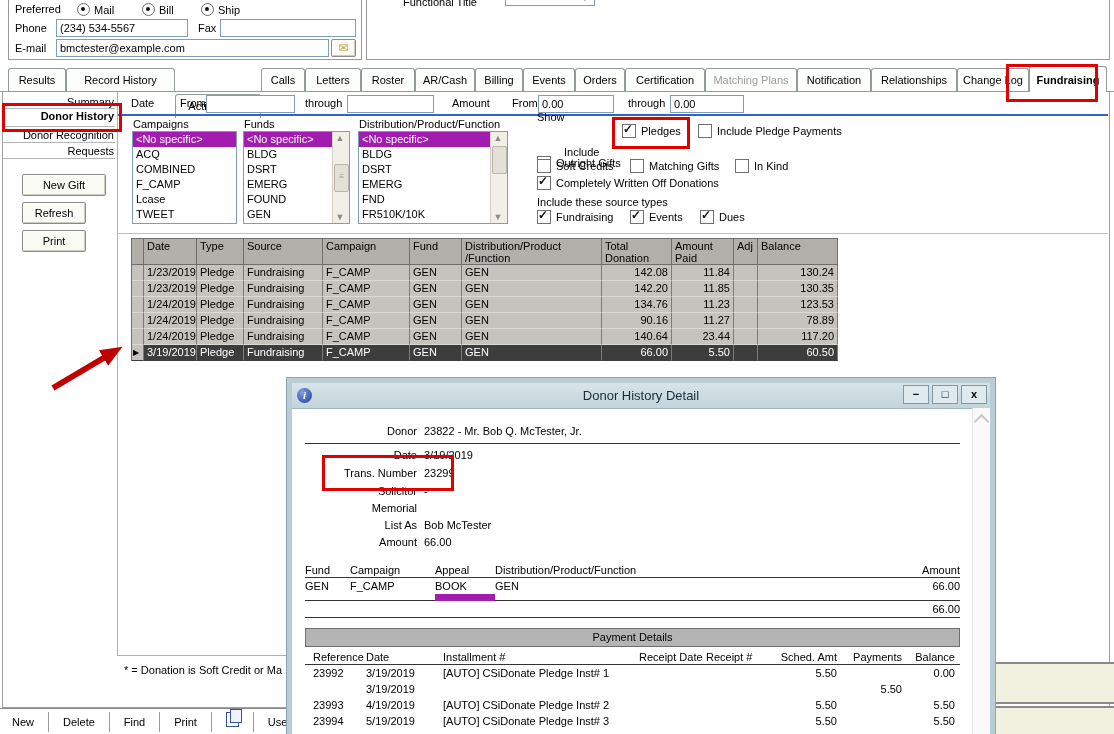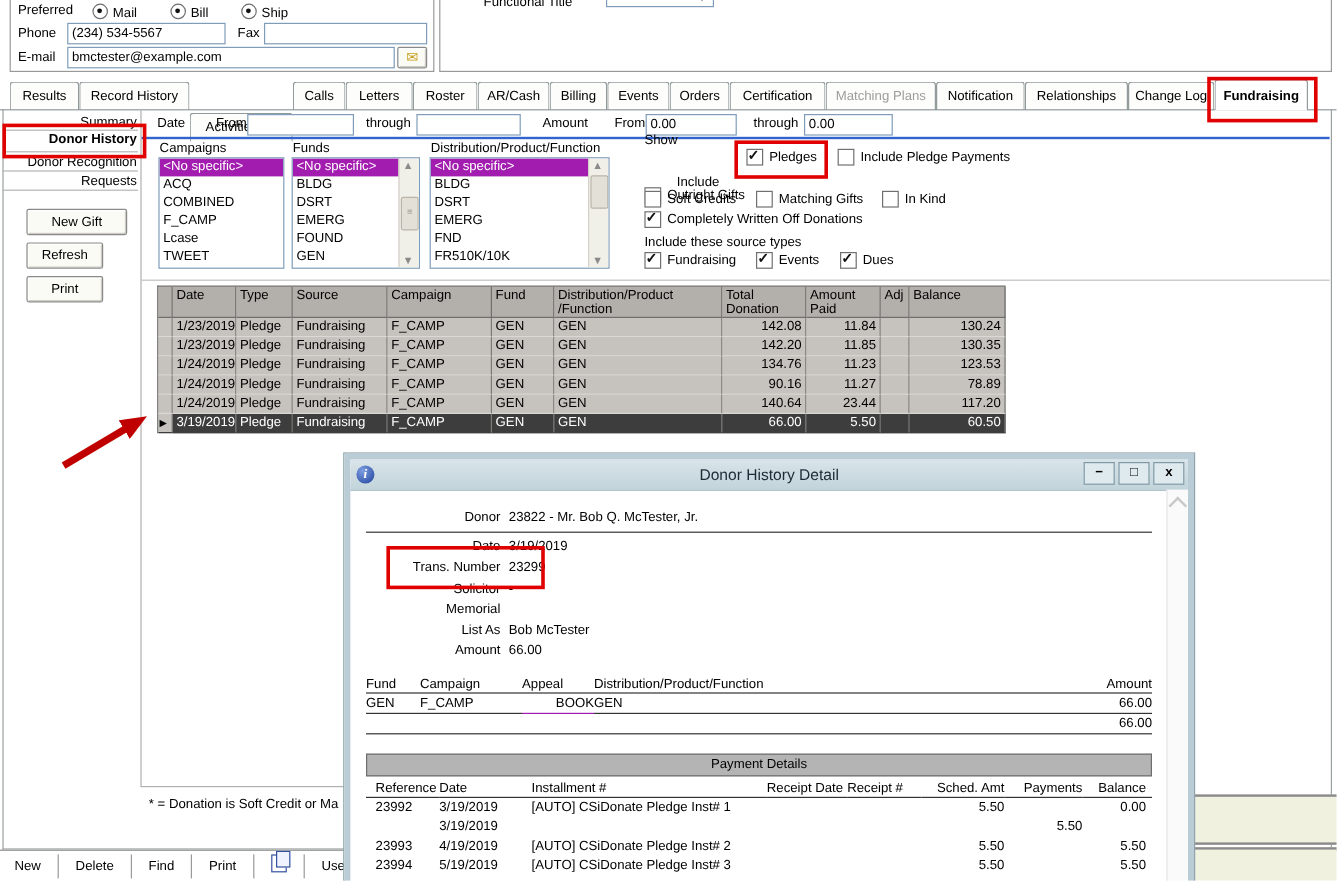--- a/index.html
+++ b/index.html
@@ -105,21 +105,21 @@
   </div>
 
   <div class="panel" style="left:366px;top:-8px;width:742px;height:66px;">
     <span class="lbl" style="left:36px;top:3px;">Functional Title</span>
     <span class="tbx" style="left:138px;top:-1px;width:90px;height:14px;"></span>
     <span class="lbl" style="left:214px;top:1px;font-size:8px;color:#444;">▼</span>
   </div>
 
   <div id="tabs">
     <div class="tab" style="width:58px;">Results</div>
-    <div class="tab" style="width:92px;">Record History</div>
+    <div class="tab" style="width:109px;">Record History</div>
     <div class="tab" style="width:86px;margin-top:28px;">Activities-All</div>
     <div class="tab" style="width:44px;">Calls</div>
     <div class="tab" style="width:56px;">Letters</div>
     <div class="tab" style="width:54px;">Roster</div>
     <div class="tab" style="width:60px;">AR/Cash</div>
     <div class="tab" style="width:48px;">Billing</div>
     <div class="tab" style="width:52px;">Events</div>
     <div class="tab" style="width:50px;">Orders</div>
     <div class="tab" style="width:80px;">Certification</div>
     <div class="tab disabled" style="width:92px;">Matching Plans</div>
@@ -426,21 +426,21 @@
     </div>
 
     <div class="dtbl" style="left:13px;top:180px;grid-template-columns:45px 85px 60px 300px 165px;">
       <div class="dth">Fund</div>
       <div class="dth">Campaign</div>
       <div class="dth">Appeal</div>
       <div class="dth">Distribution/Product/Function</div>
       <div class="dth ra">Amount</div>
       <div class="dtd" style="border-bottom:1px solid #333;">GEN</div>
       <div class="dtd" style="border-bottom:1px solid #333;">F_CAMP</div>
-      <div class="dtd" style="border-bottom:1px solid #a21caf;text-align:right;">BOOK</div>
+      <div class="dtd" style="border-bottom:7px solid #a21caf;">BOOK</div>
       <div class="dtd" style="border-bottom:1px solid #333;">GEN</div>
       <div class="dtd ra" style="border-bottom:1px solid #333;">66.00</div>
       <div class="dtd" style="grid-column:1/5;border-bottom:1px solid #333;"></div>
       <div class="dtd ra" style="border-bottom:1px solid #333;">66.00</div>
     </div>
 
     <div class="abs" style="left:13px;top:245px;width:653px;height:17px;background:#b4b4b4;border:1px solid #6e6e6e;
          text-align:center;line-height:17px;">Payment Details</div>
 
     <div class="dtbl" style="left:13px;top:267px;grid-template-columns:61px 69px 204px 67px 62px 69px 65px 58px;">

